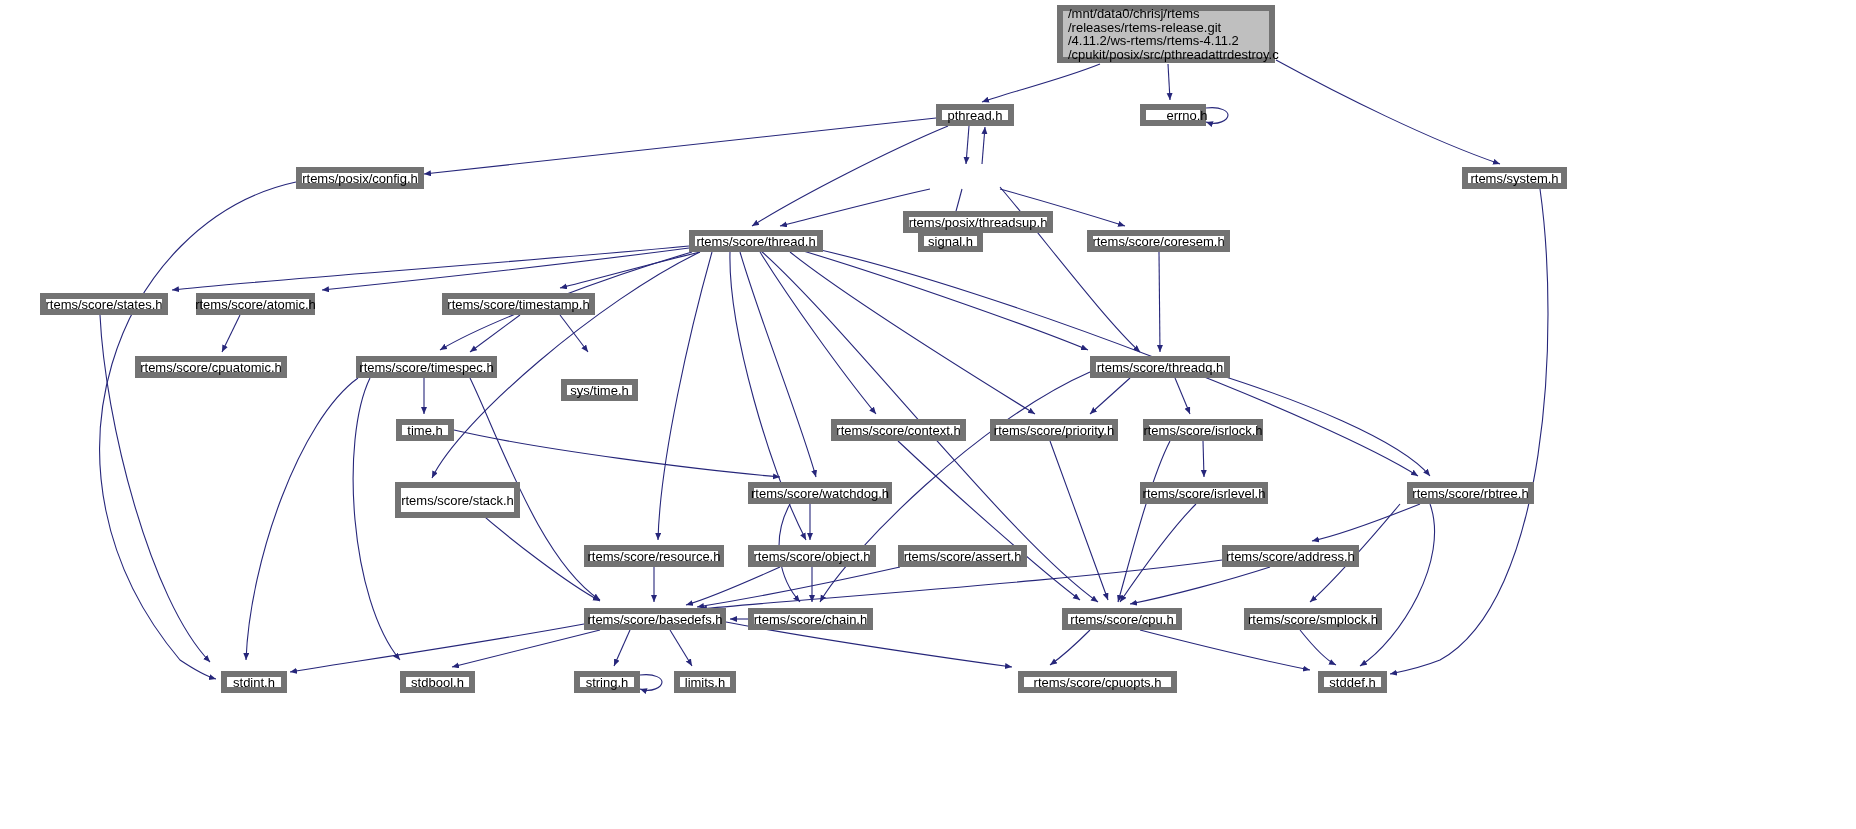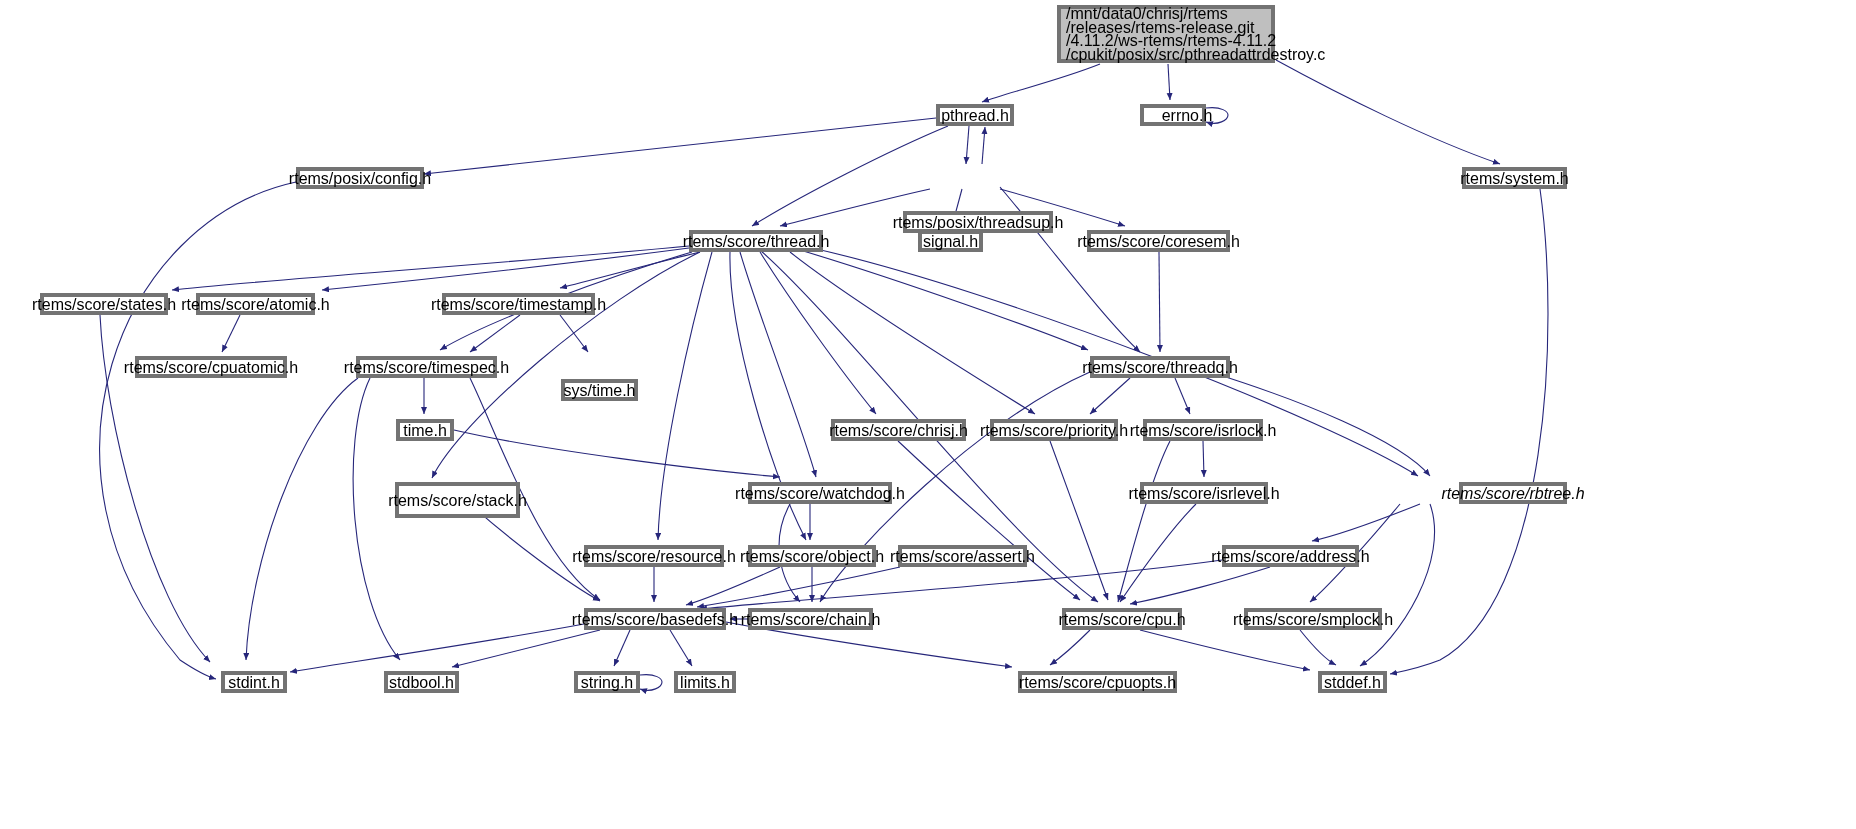--- a/index.html
+++ b/index.html
@@ -18,24 +18,24 @@
   #edges {
     position: absolute;
     left: 0;
     top: 0;
     width: 1856px;
     height: 829px;
   }
   .node {
     position: absolute;
     box-sizing: border-box;
-    border: 4px solid #737373;
+    border: 6px solid #737373;
     background: #ffffff;
     color: #000000;
-    font-size: 16px;
+    font-size: 13px;
     line-height: 13px;
     text-align: center;
     display: flex;
     align-items: center;
     justify-content: center;
     white-space: pre;
     padding: 0 4px;
     z-index: 2;
   }
   .node.root {
@@ -207,34 +207,34 @@
   <div class="node" style="left:918px;top:230px;width:65px;height:22px;">signal.h</div>
   <div class="node" style="left:1087px;top:230px;width:143px;height:22px;">rtems/score/coresem.h</div>
   <div class="node" style="left:40px;top:293px;width:128px;height:22px;">rtems/score/states.h</div>
   <div class="node" style="left:196px;top:293px;width:119px;height:22px;">rtems/score/atomic.h</div>
   <div class="node" style="left:442px;top:293px;width:153px;height:22px;">rtems/score/timestamp.h</div>
   <div class="node" style="left:135px;top:356px;width:152px;height:22px;">rtems/score/cpuatomic.h</div>
   <div class="node" style="left:356px;top:356px;width:141px;height:22px;">rtems/score/timespec.h</div>
   <div class="node" style="left:561px;top:356px;width:77px;height:22px;margin-top:23px;">sys/time.h</div>
   <div class="node" style="left:1090px;top:356px;width:140px;height:22px;">rtems/score/threadq.h</div>
   <div class="node" style="left:396px;top:419px;width:58px;height:22px;">time.h</div>
-  <div class="node" style="left:831px;top:419px;width:135px;height:22px;">rtems/score/chrisj.h</div>
+  <div class="node" style="left:831px;top:419px;width:135px;height:22px;">rtems/score/context.h</div>
   <div class="node" style="left:990px;top:419px;width:128px;height:22px;">rtems/score/priority.h</div>
   <div class="node" style="left:1143px;top:419px;width:120px;height:22px;">rtems/score/isrlock.h</div>
   <div class="node" style="left:395px;top:482px;width:125px;height:36px;">rtems/score/stack.h</div>
   <div class="node" style="left:748px;top:482px;width:144px;height:22px;">rtems/score/watchdog.h</div>
   <div class="node" style="left:1140px;top:482px;width:128px;height:22px;">rtems/score/isrlevel.h</div>
-  <div class="node" style="left:1459px;top:482px;width:108px;height:22px;font-style:italic;">rtems/score/rbtree.h</div>
+  <div class="node" style="left:1407px;top:482px;width:127px;height:22px;">rtems/score/rbtree.h</div>
   <div class="node" style="left:584px;top:545px;width:140px;height:22px;">rtems/score/resource.h</div>
   <div class="node" style="left:748px;top:545px;width:128px;height:22px;">rtems/score/object.h</div>
   <div class="node" style="left:898px;top:545px;width:129px;height:22px;">rtems/score/assert.h</div>
   <div class="node" style="left:1222px;top:545px;width:137px;height:22px;">rtems/score/address.h</div>
   <div class="node" style="left:584px;top:608px;width:142px;height:22px;">rtems/score/basedefs.h</div>
   <div class="node" style="left:748px;top:608px;width:125px;height:22px;">rtems/score/chain.h</div>
   <div class="node" style="left:1062px;top:608px;width:120px;height:22px;">rtems/score/cpu.h</div>
   <div class="node" style="left:1244px;top:608px;width:138px;height:22px;">rtems/score/smplock.h</div>
   <div class="node" style="left:221px;top:671px;width:66px;height:22px;">stdint.h</div>
-  <div class="node" style="left:384px;top:671px;width:75px;height:22px;">stdbool.h</div>
+  <div class="node" style="left:400px;top:671px;width:75px;height:22px;">stdbool.h</div>
   <div class="node" style="left:574px;top:671px;width:66px;height:22px;">string.h</div>
   <div class="node" style="left:674px;top:671px;width:62px;height:22px;">limits.h</div>
   <div class="node" style="left:1018px;top:671px;width:159px;height:22px;">rtems/score/cpuopts.h</div>
   <div class="node" style="left:1318px;top:671px;width:69px;height:22px;">stddef.h</div>
 </div>
 
 </body></html>

